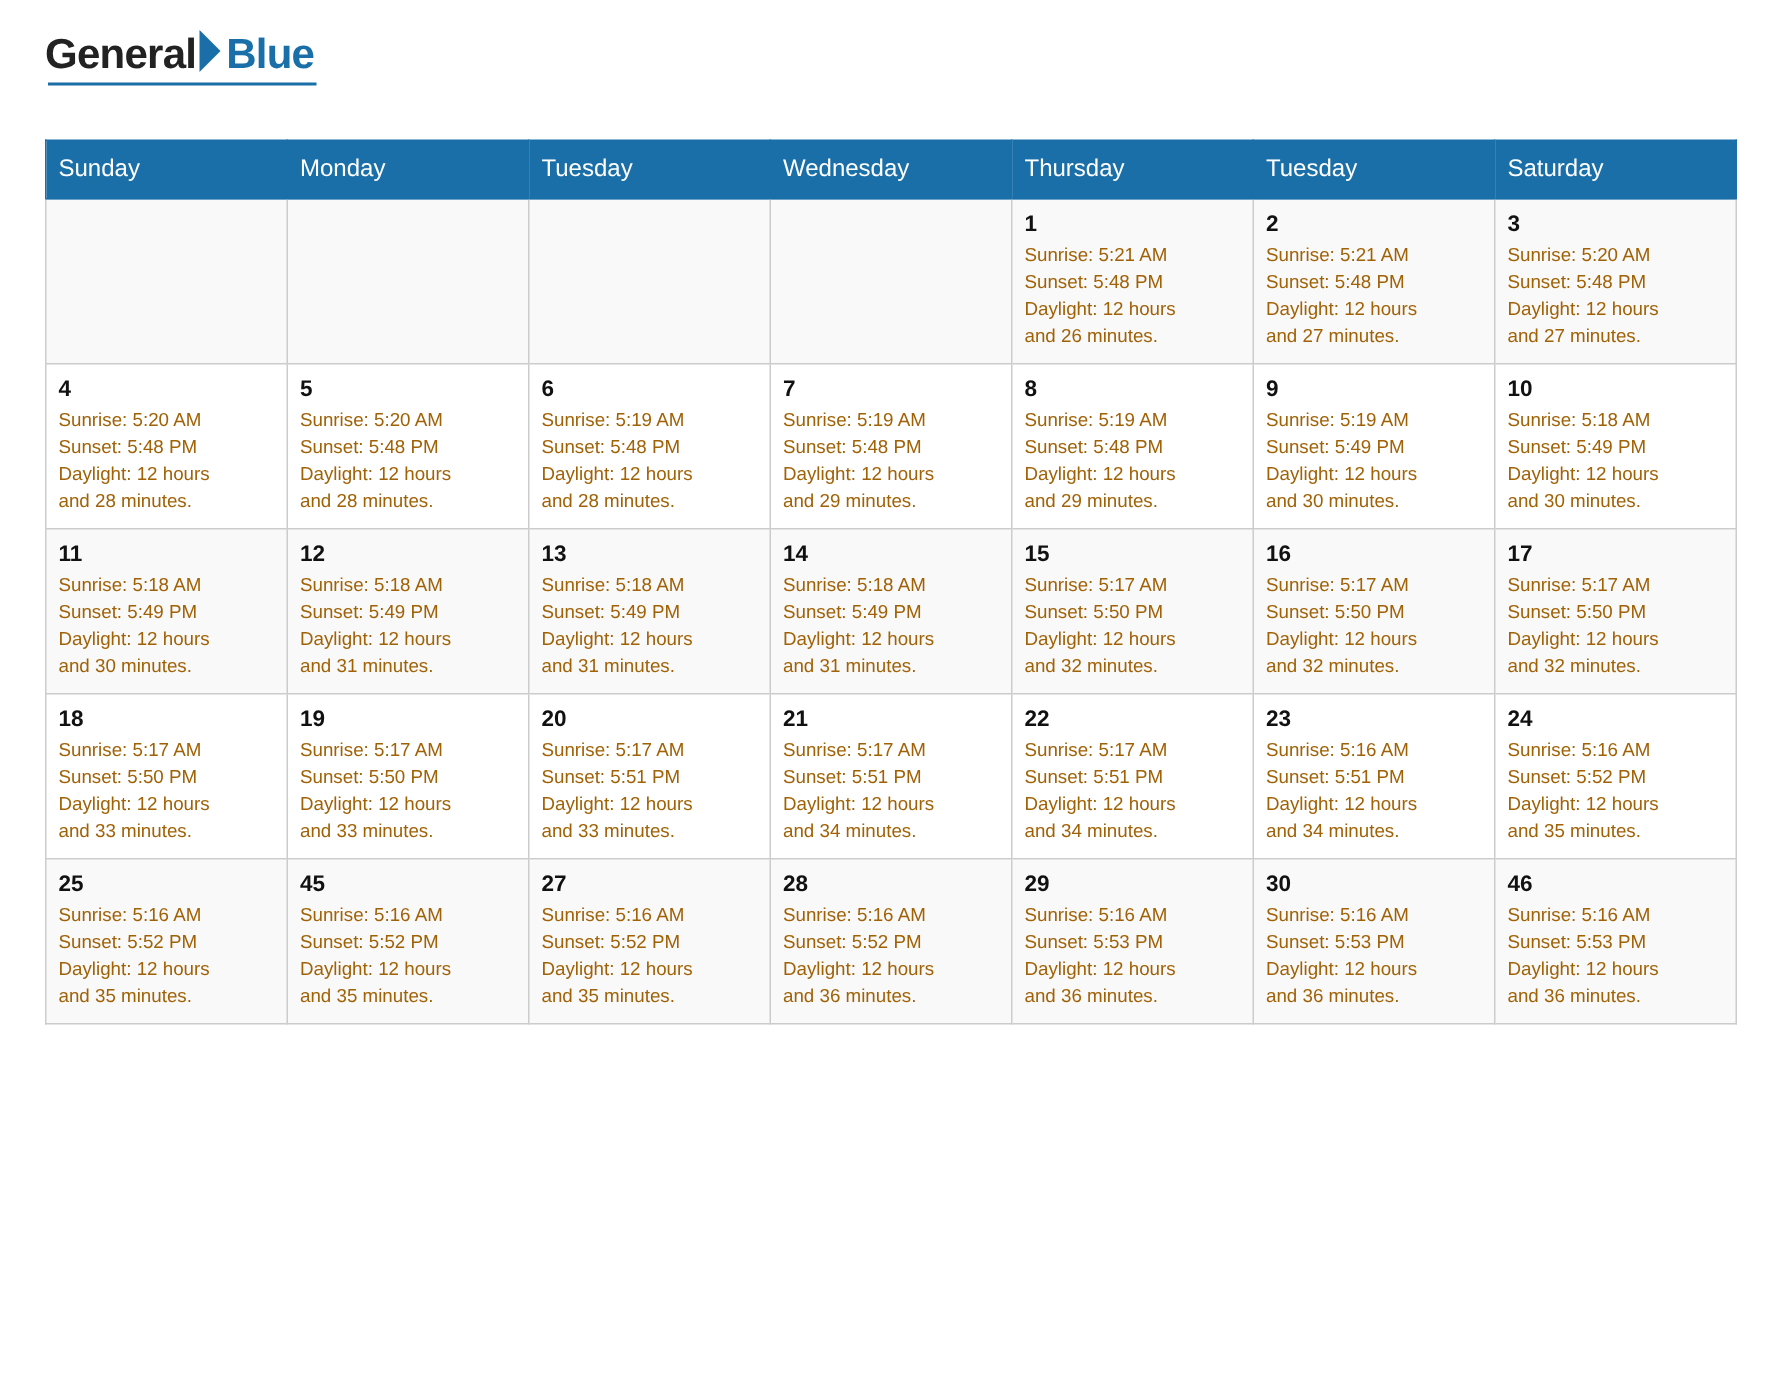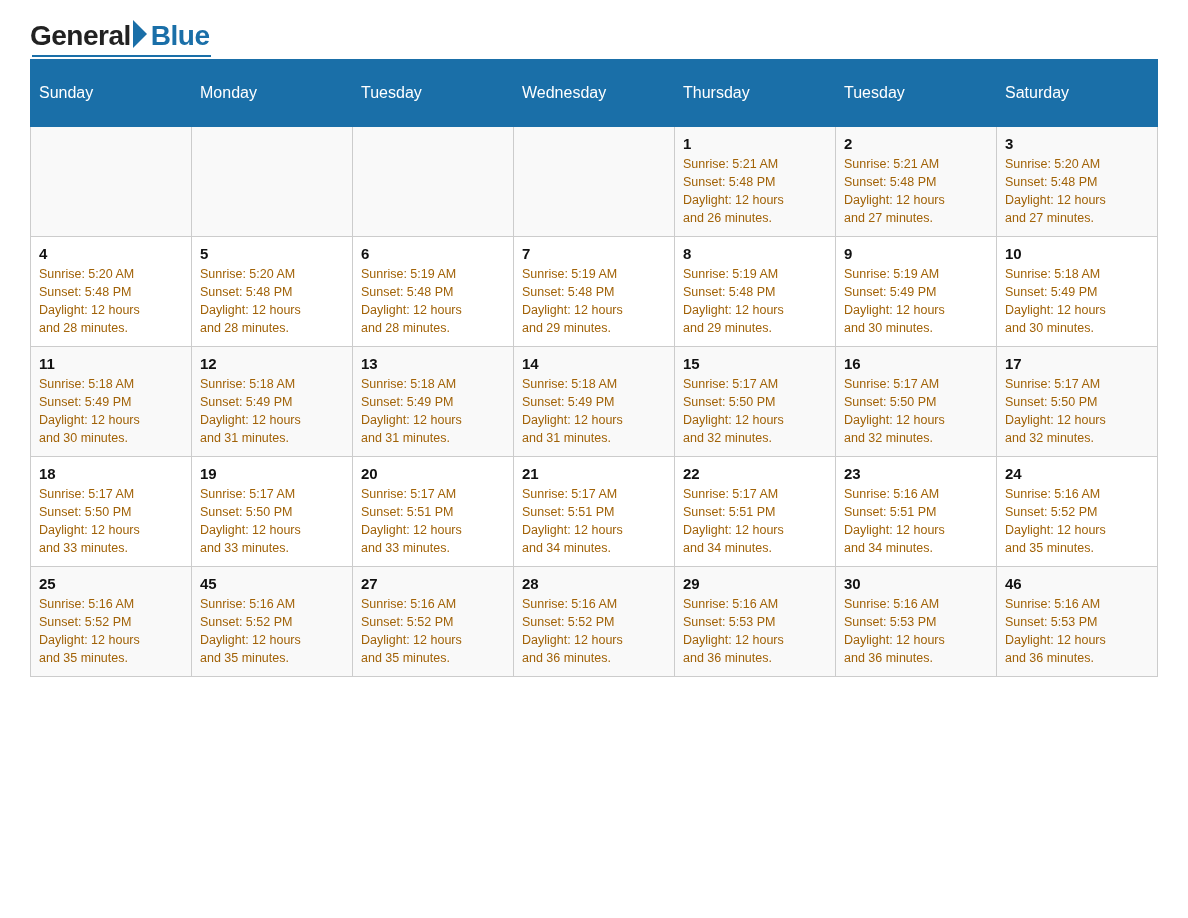--- a/index.html
+++ b/index.html
@@ -8,21 +8,21 @@
       background: #fff;
       width: 1188px;
       min-height: 918px;
       padding: 20px 30px;
       color: #222;
     }
     .header {
       display: flex;
       justify-content: space-between;
       align-items: flex-end;
-      margin-bottom: 2px;
+      margin-bottom: 36px;
     }
     .logo {
       display: flex;
       flex-direction: column;
       align-items: flex-start;
     }
     .logo-top {
       display: flex;
       align-items: center;
     }
@@ -71,21 +71,21 @@
     table {
       width: 100%;
       border-collapse: collapse;
       table-layout: fixed;
     }
     thead tr th {
       background-color: #1a6fa8;
       color: #fff;
       font-size: 16px;
       font-weight: normal;
-      padding: 24px 8px;
+      padding: 10px 8px;
       text-align: left;
       border: 1px solid #1a6fa8;
     }
     tbody tr td {
       vertical-align: top;
       padding: 8px 8px;
       border: 1px solid #ccc;
       font-size: 13px;
       height: 110px;
       background: #fff;

